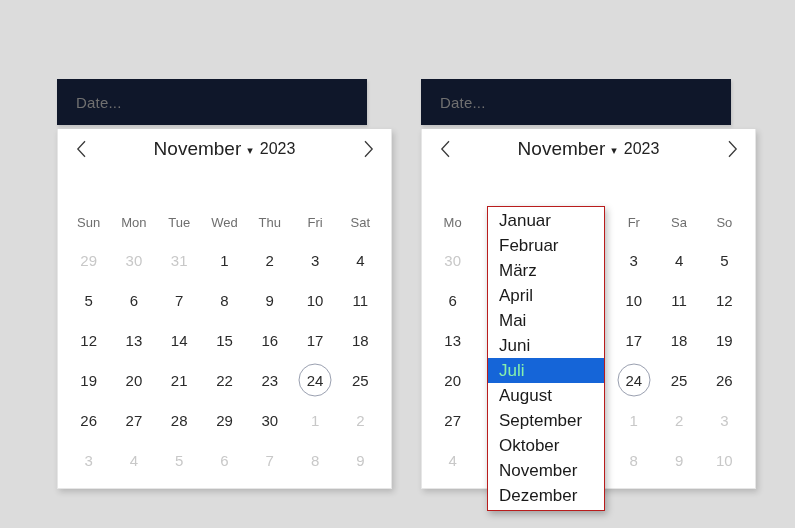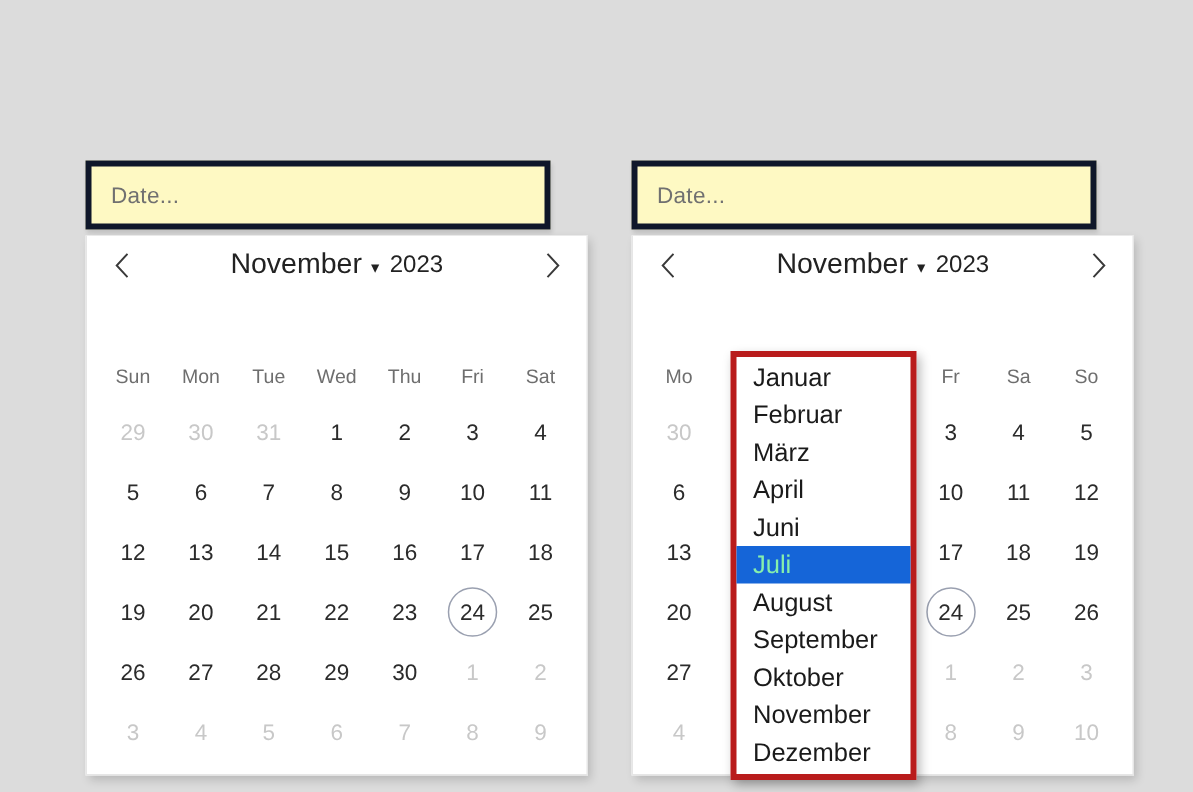--- a/index.html
+++ b/index.html
@@ -19,29 +19,28 @@
     position: absolute;
     width: 310px;
   }
   #picker-left  { left: 57px;  top: 79px; }
   #picker-right { left: 421px; top: 79px; }
 
   .date-input {
     box-sizing: border-box;
     width: 310px;
     height: 46px;
-    background: #fef9c3;
-    border: 4px solid #0f172a;
+    background: #0f172a;
+    border: 6px solid #0f172a;
     display: flex;
     align-items: center;
     padding: 0 13px;
     font-size: 15px;
     color: #6b6b6b;
     box-shadow: 1px 2px 3px rgba(0,0,0,0.13);
-    margin-top: 28px;
   }
   .date-input .ph {
     color: #707070;
     font-size: 15px;
     letter-spacing: 0.2px;
   }
 
   .cal-panel {
     box-sizing: border-box;
     width: 335px;
@@ -145,21 +144,21 @@
   }
   .day span { position: relative; z-index: 1; }
 
   
   .month-dropdown {
     position: absolute;
     left: 65px;
     top: 77px;
     width: 116px;
     background: #ffffff;
-    border: 4px solid #b91c1c;
+    border: 1px solid #b91c1c;
     box-shadow: 2px 3px 7px rgba(0,0,0,0.28);
     z-index: 40;
     padding: 1px 0 2px 0;
   }
   .month-option {
     font-size: 17px;
     color: #1a1a1a;
     padding: 1px 0 1px 11px;
     line-height: 23px;
     white-space: nowrap;
@@ -497,20 +496,21 @@
         <div class="day muted">
           <span>10</span>
         </div>
       </div>
 
     <div class="month-dropdown">
         <div class="month-option">Januar</div>
         <div class="month-option">Februar</div>
         <div class="month-option">März</div>
         <div class="month-option">April</div>
+        <div class="month-option">Mai</div>
         <div class="month-option">Juni</div>
         <div class="month-option selected">Juli</div>
         <div class="month-option">August</div>
         <div class="month-option">September</div>
         <div class="month-option">Oktober</div>
         <div class="month-option">November</div>
         <div class="month-option">Dezember</div>
       </div>
   </div>
 </div>

